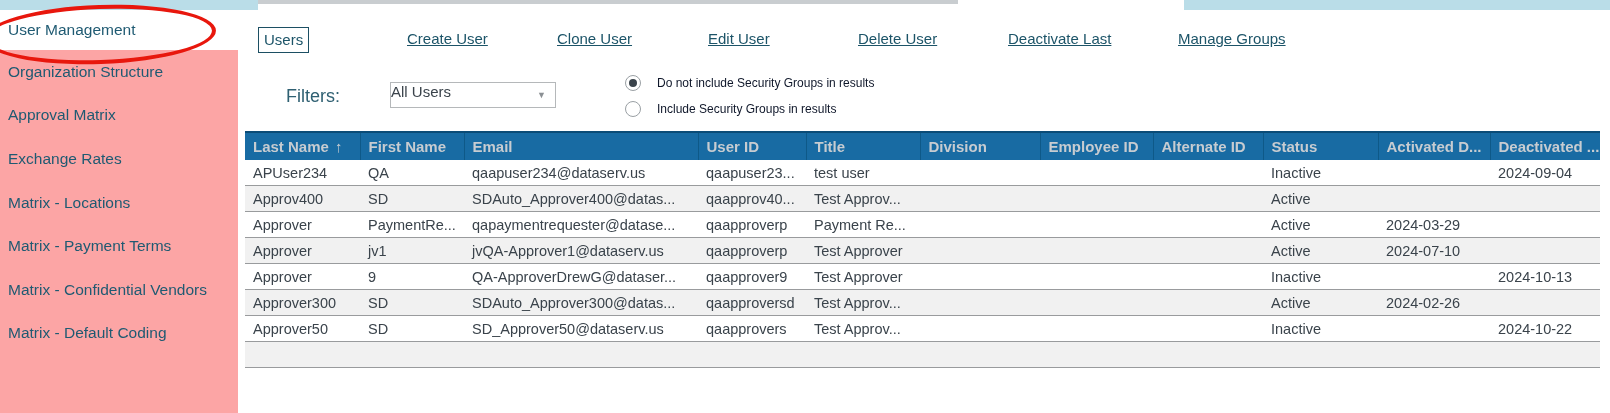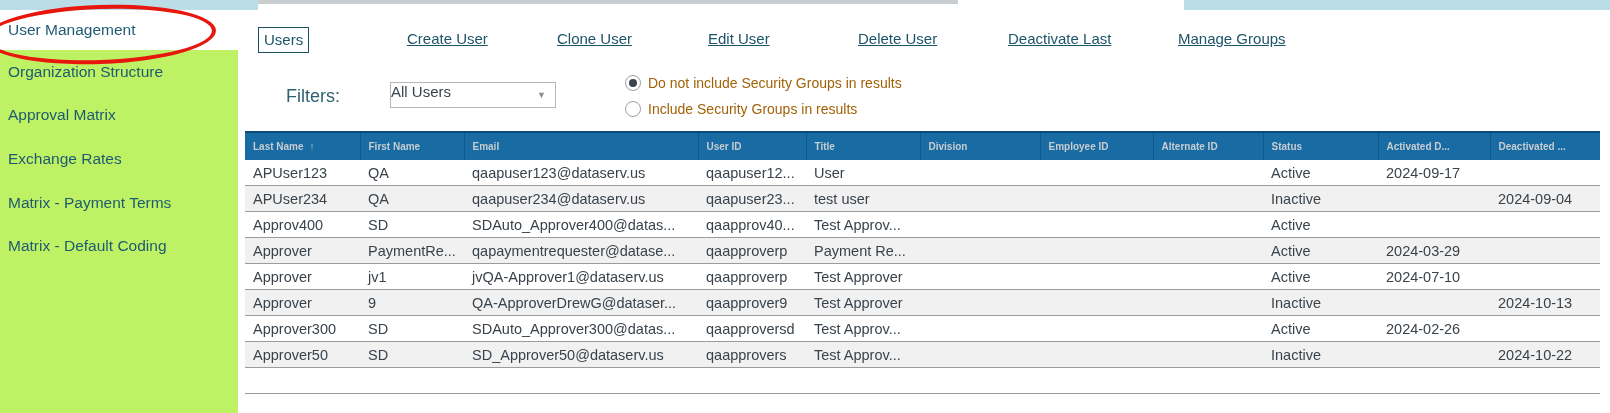--- a/index.html
+++ b/index.html
@@ -7,21 +7,21 @@
     width:1610px;height:413px;position:relative;overflow:hidden;
     background:#ffffff;font-family:"Liberation Sans",sans-serif;
   }
   
   .strip{position:absolute;top:0;}
   #strip-blue-left{left:0;width:258px;height:10px;background:#badde8;}
   #strip-gray{left:258px;width:700px;height:4px;background:#c9cdd0;}
   #strip-blue-right{left:1184px;width:426px;height:10px;background:#badde8;}
 
   
-  #sidebar{position:absolute;left:0;top:10px;width:238px;height:403px;background:#bef264;}
+  #sidebar{position:absolute;left:0;top:10px;width:238px;height:403px;background:#fca5a5;}
   .side-item{height:43.6px;display:flex;align-items:center;padding-left:8px;
     color:#1f5a72;font-size:15.5px;cursor:pointer;white-space:nowrap;}
   .side-item.selected{background:#ffffff;height:40px;}
   #annotation-ellipse{position:absolute;left:-16px;top:5px;width:224px;height:51px;
     border:4px solid #e8170d;border-radius:50%;transform:rotate(-2deg);
     pointer-events:none;z-index:9;}
 
   
   #toolbar{position:absolute;left:0;top:27px;width:1445px;height:26px;}
   .nav-item{position:absolute;top:0;font-size:15px;color:#1c5468;line-height:24px;
@@ -34,47 +34,49 @@
   #filters-dropdown{position:absolute;left:390px;top:82px;width:166px;height:26px;
     border:1px solid #b5b8ba;background:#fff;display:flex;align-items:flex-start;
     padding-left:0;box-sizing:border-box;font-size:15px;color:#3a434b;cursor:pointer;}
   #dropdown-arrow{position:absolute;right:9px;top:7px;font-size:9px;color:#8b9094;}
   #radio-group{position:absolute;left:625px;top:70px;}
   .radio-row{display:flex;align-items:center;height:26px;cursor:pointer;}
   .radio-circle{width:14px;height:14px;border-radius:50%;border:1px solid #9aa0a4;
     background:#fff;position:relative;flex:0 0 auto;}
   .radio-circle.checked::after{content:"";position:absolute;left:3px;top:3px;right:3px;bottom:3px;
     border-radius:50%;background:#3a434b;}
-  .radio-label{margin-left:7px;font-size:14px;color:#a16207;white-space:nowrap;}
+  .radio-label{margin-left:16px;font-size:12px;color:#0f172a;white-space:nowrap;}
 
   
   #users-table{position:absolute;left:245px;top:131px;width:1355px;
     border-collapse:collapse;table-layout:fixed;}
-  #users-table th{background:#186ba3;color:#c7ccd1;height:27px;font-size:10px;
+  #users-table th{background:#186ba3;color:#c7ccd1;height:27px;font-size:15px;
     font-weight:700;text-align:left;padding:0 4px 0 8px;border-left:1px solid #0e5988;
     border-top:2px solid #0b4c77;white-space:nowrap;overflow:hidden;cursor:pointer;}
   #users-table th:first-child{border-left:none;}
   #users-table td{height:25px;font-size:14.5px;color:#3a434b;padding:0 4px 0 8px;
     border-bottom:1px solid #999b9d;white-space:nowrap;overflow:hidden;background:#fff;}
   #users-table tbody tr:nth-child(even) td{background:#f1f1f1;}
   .sort-icon{margin-left:6px;}
 </style>
 </head>
 <body>
 
 <div class="strip" id="strip-blue-left"></div>
 <div class="strip" id="strip-gray"></div>
 <div class="strip" id="strip-blue-right"></div>
 
 <div id="sidebar">
     <div class="side-item selected">User Management</div>
     <div class="side-item">Organization Structure</div>
     <div class="side-item">Approval Matrix</div>
     <div class="side-item">Exchange Rates</div>
+    <div class="side-item">Matrix - Locations</div>
     <div class="side-item">Matrix - Payment Terms</div>
+    <div class="side-item">Matrix - Confidential Vendors</div>
     <div class="side-item">Matrix - Default Coding</div>
   </div>
 <div id="annotation-ellipse"></div>
 
 <div id="toolbar">
     <div class="nav-item boxed" style="left: 258px;">Users</div>
     <div class="nav-item link" style="left: 407px;">Create User</div>
     <div class="nav-item link" style="left: 557px;">Clone User</div>
     <div class="nav-item link" style="left: 708px;">Edit User</div>
     <div class="nav-item link" style="left: 858px;">Delete User</div>
@@ -122,33 +124,20 @@
         <th><span>Division</span></th>
         <th><span>Employee ID</span></th>
         <th><span>Alternate ID</span></th>
         <th><span>Status</span></th>
         <th><span>Activated D...</span></th>
         <th><span>Deactivated ...</span></th>
       </tr>
     </thead>
   <tbody>
       <tr>
-        <td>APUser123</td>
-        <td>QA</td>
-        <td>qaapuser123@dataserv.us</td>
-        <td>qaapuser12...</td>
-        <td>User</td>
-        <td></td>
-        <td></td>
-        <td></td>
-        <td>Active</td>
-        <td>2024-09-17</td>
-        <td></td>
-      </tr>
-      <tr>
         <td>APUser234</td>
         <td>QA</td>
         <td>qaapuser234@dataserv.us</td>
         <td>qaapuser23...</td>
         <td>test user</td>
         <td></td>
         <td></td>
         <td></td>
         <td>Inactive</td>
         <td></td>

